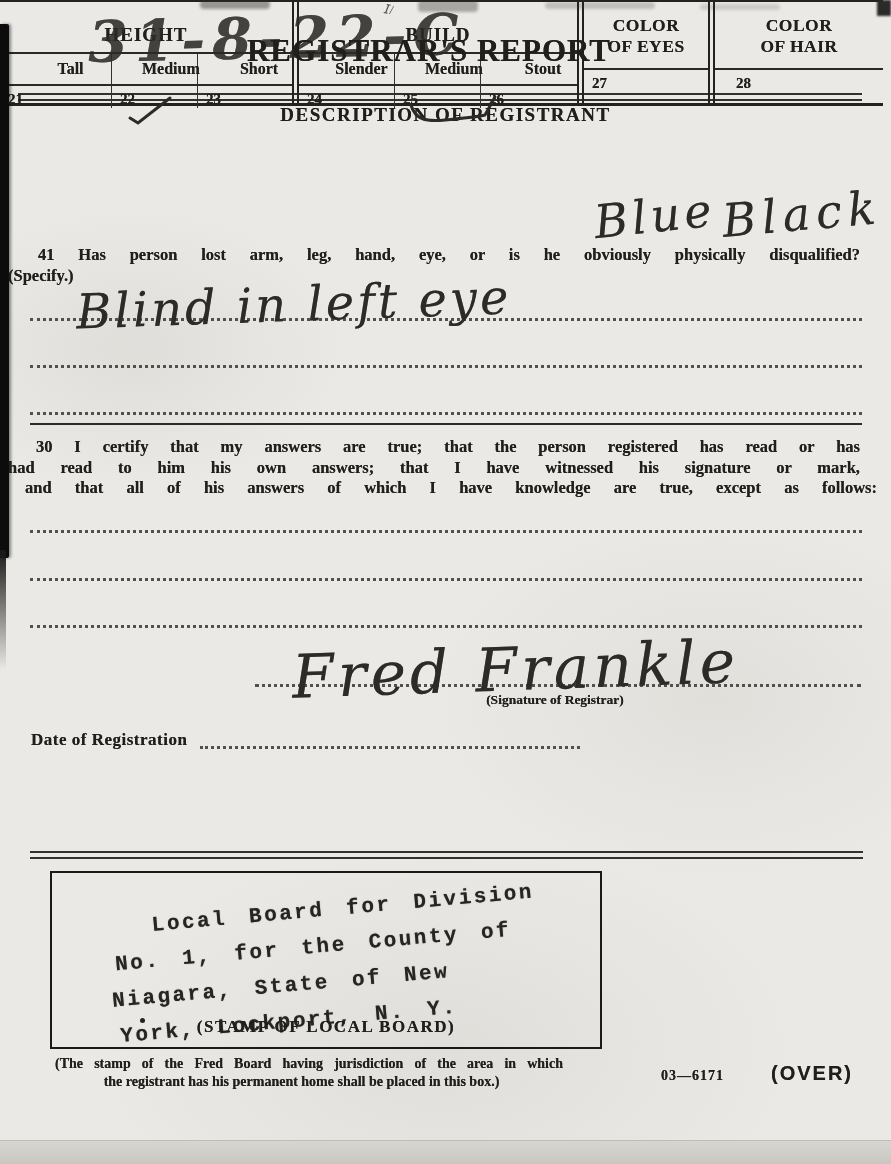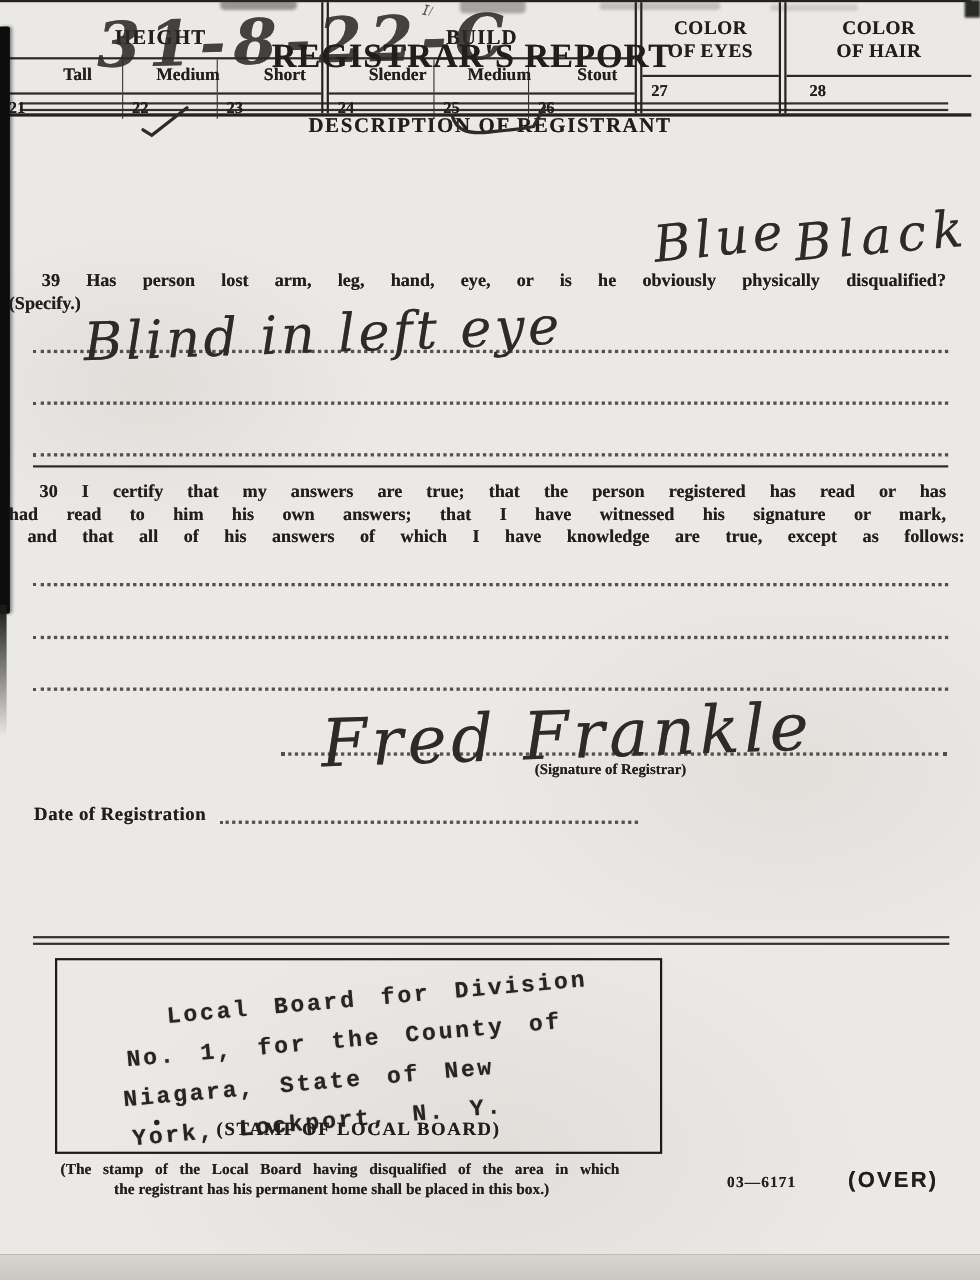--- a/index.html
+++ b/index.html
@@ -187,21 +187,21 @@
         <div class="num ink" style="flex:1;margin-left:13px;">
           <span>28</span>
         </div>
       </div>
     </div>
   </div>
 
   <div id="eyes-value" class="abs hand">Blue</div>
   <div id="hair-value" class="abs hand">Black</div>
 
-  <div id="q29-line1" class="abs ink just">39  Has person lost arm, leg, hand, eye, or is he obviously physically disqualified?</div>
+  <div id="q29-line1" class="abs ink just">41  Has person lost arm, leg, hand, eye, or is he obviously physically disqualified?</div>
   <div id="q29-line2" class="abs ink">(Specify.)</div>
   <div id="q29-answer" class="abs hand">Blind in left eye</div>
   <div class="abs dots" style="left:30px; top:318px; width:832px;"></div>
   <div class="abs dots" style="left:30px; top:365px; width:832px;"></div>
   <div class="abs dots" style="left:30px; top:412px; width:832px;"></div>
   <div class="abs solid-rule" style="left:30px; top:423px; width:832px;"></div>
 
   <div class="abs ink just q30line" style="top:437px; padding-left:28px;">30  I certify that my answers are true; that the person registered has read or has</div>
   <div class="abs ink just q30line" style="top:458px;">had read to him his own answers; that I have witnessed his signature or mark,</div>
   <div class="abs ink just q30line" style="top:478px;margin-left:17px;">and that all of his answers of which I have knowledge are true, except as follows:</div>
@@ -221,18 +221,18 @@
     <div id="stamp-text">
       <span class="sl0">Local Board for Division</span>
       <span class="sl1">No. 1, for the County of</span>
       <span class="sl2">Niagara, State of New</span>
       <span class="sl3">York, Lockport, N. Y.</span>
     </div>
     <div id="stamp-dot"></div>
     <div id="stamp-caption" class="ink">(STAMP OF LOCAL BOARD)</div>
   </div>
 
-  <div id="foot-note1" class="abs ink just">(The stamp of the Local Board having disqualified of the area in which</div>
+  <div id="foot-note1" class="abs ink just">(The stamp of the Fred Board having jurisdiction of the area in which</div>
   <div id="foot-note2" class="abs ink" style="text-align:center;">the registrant has his permanent home shall be placed in this box.)</div>
   <div id="form-number" class="abs ink">03—6171</div>
   <div id="over-label" class="abs ink">(OVER)</div>
 
 </div>
 
 </body></html>

